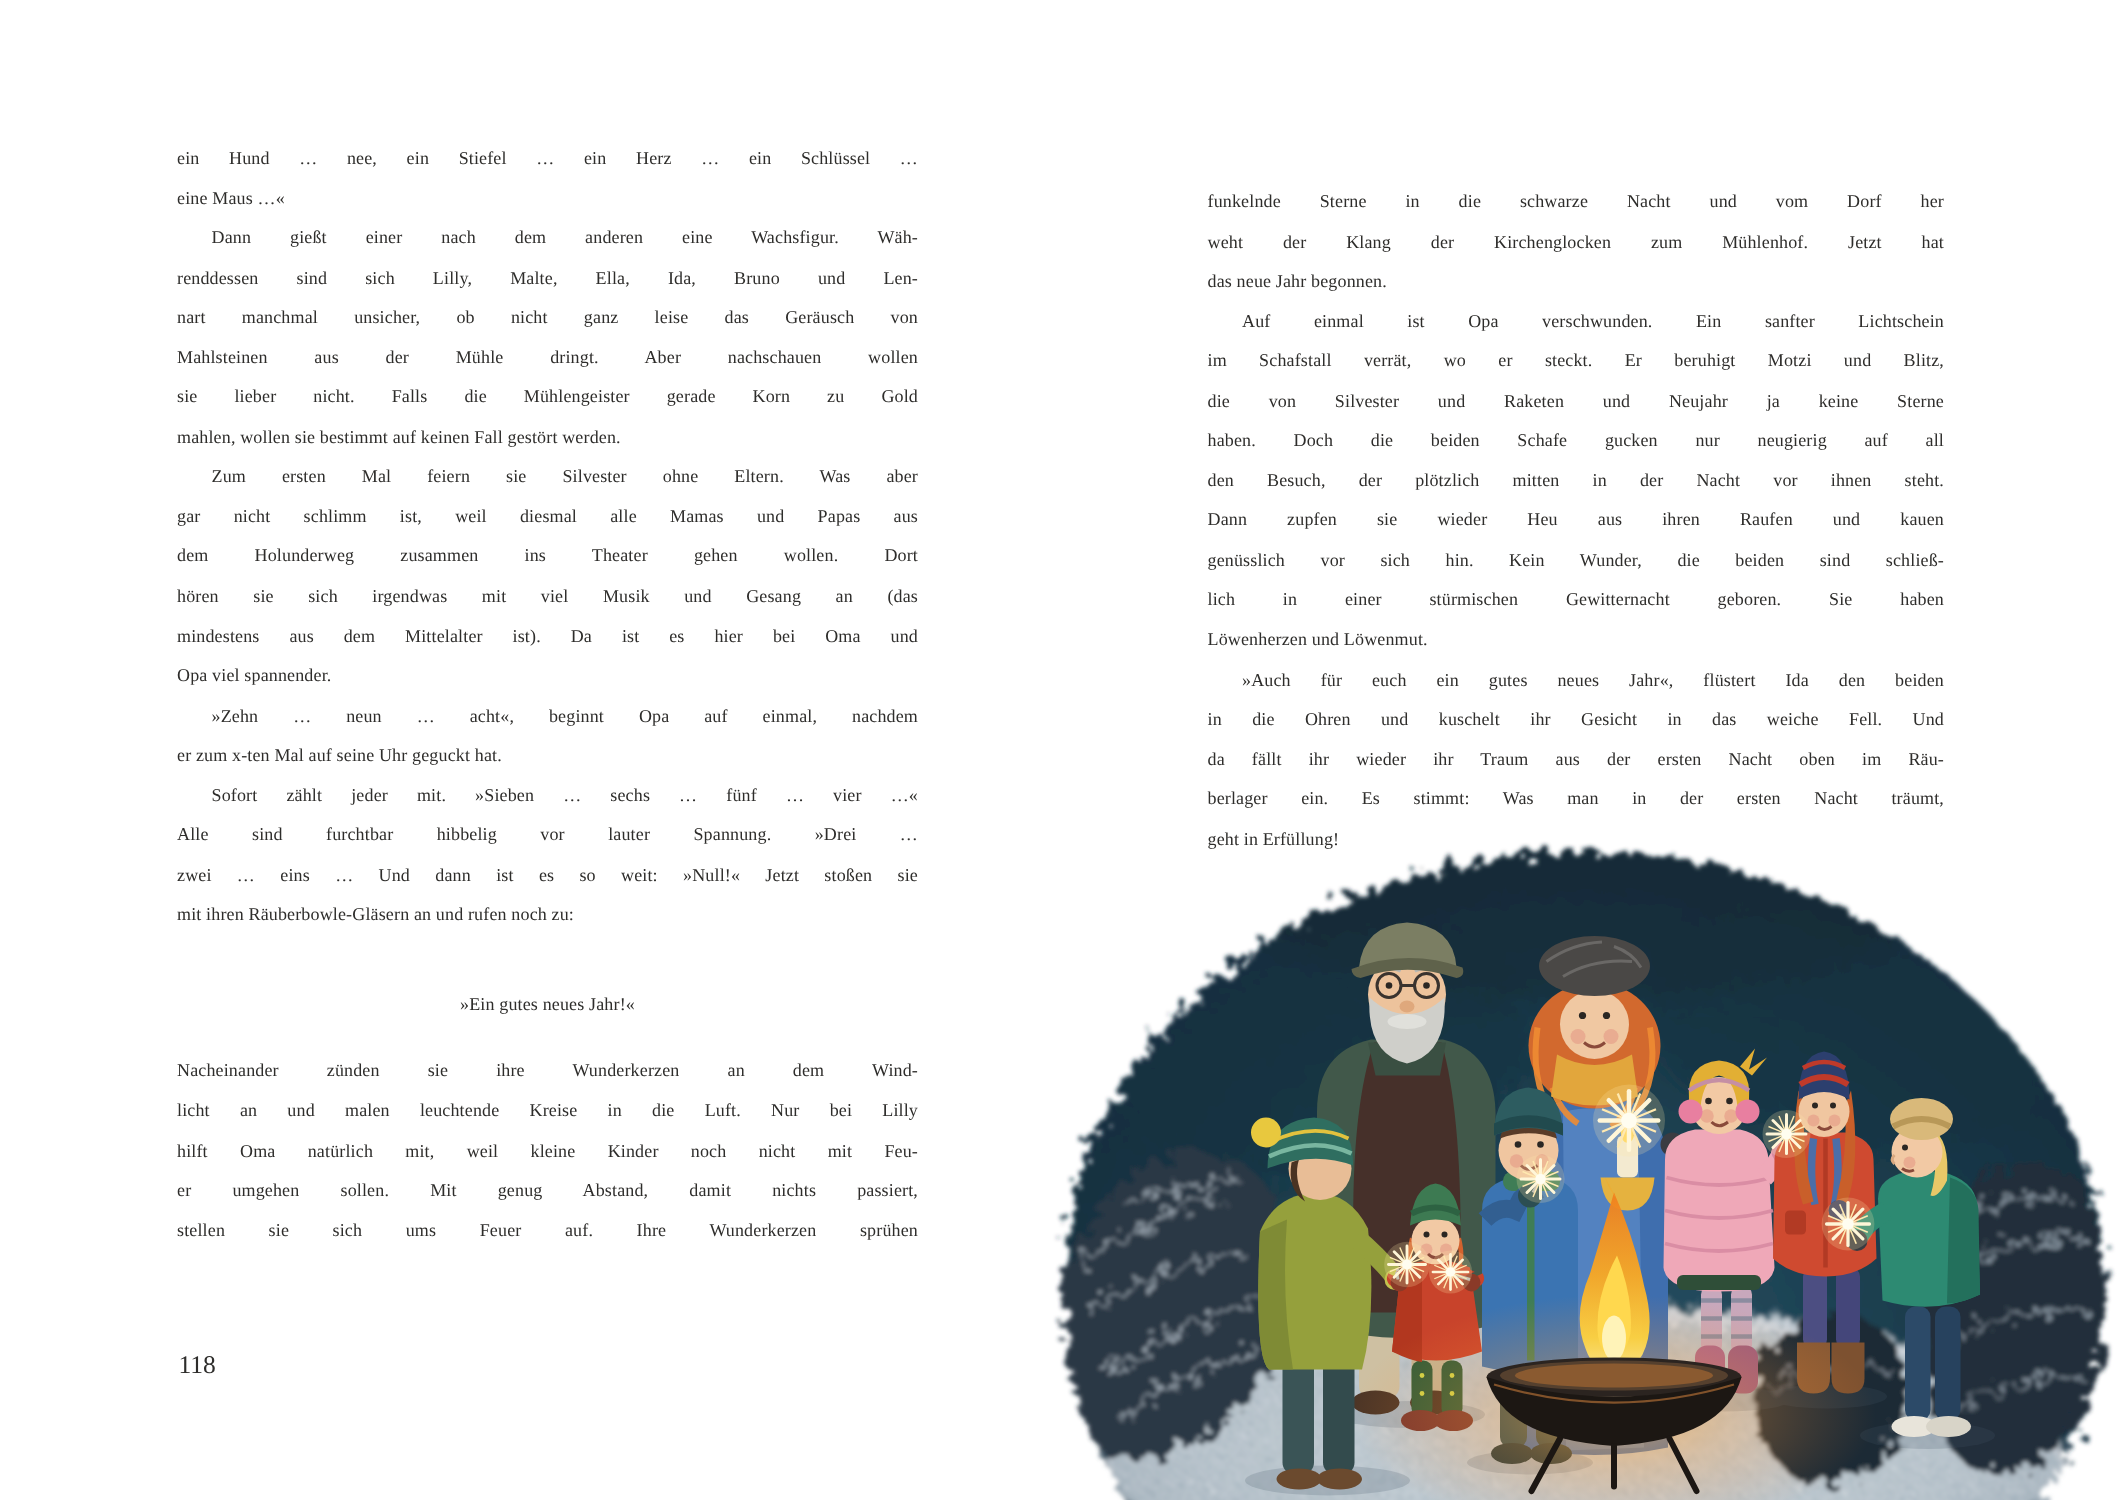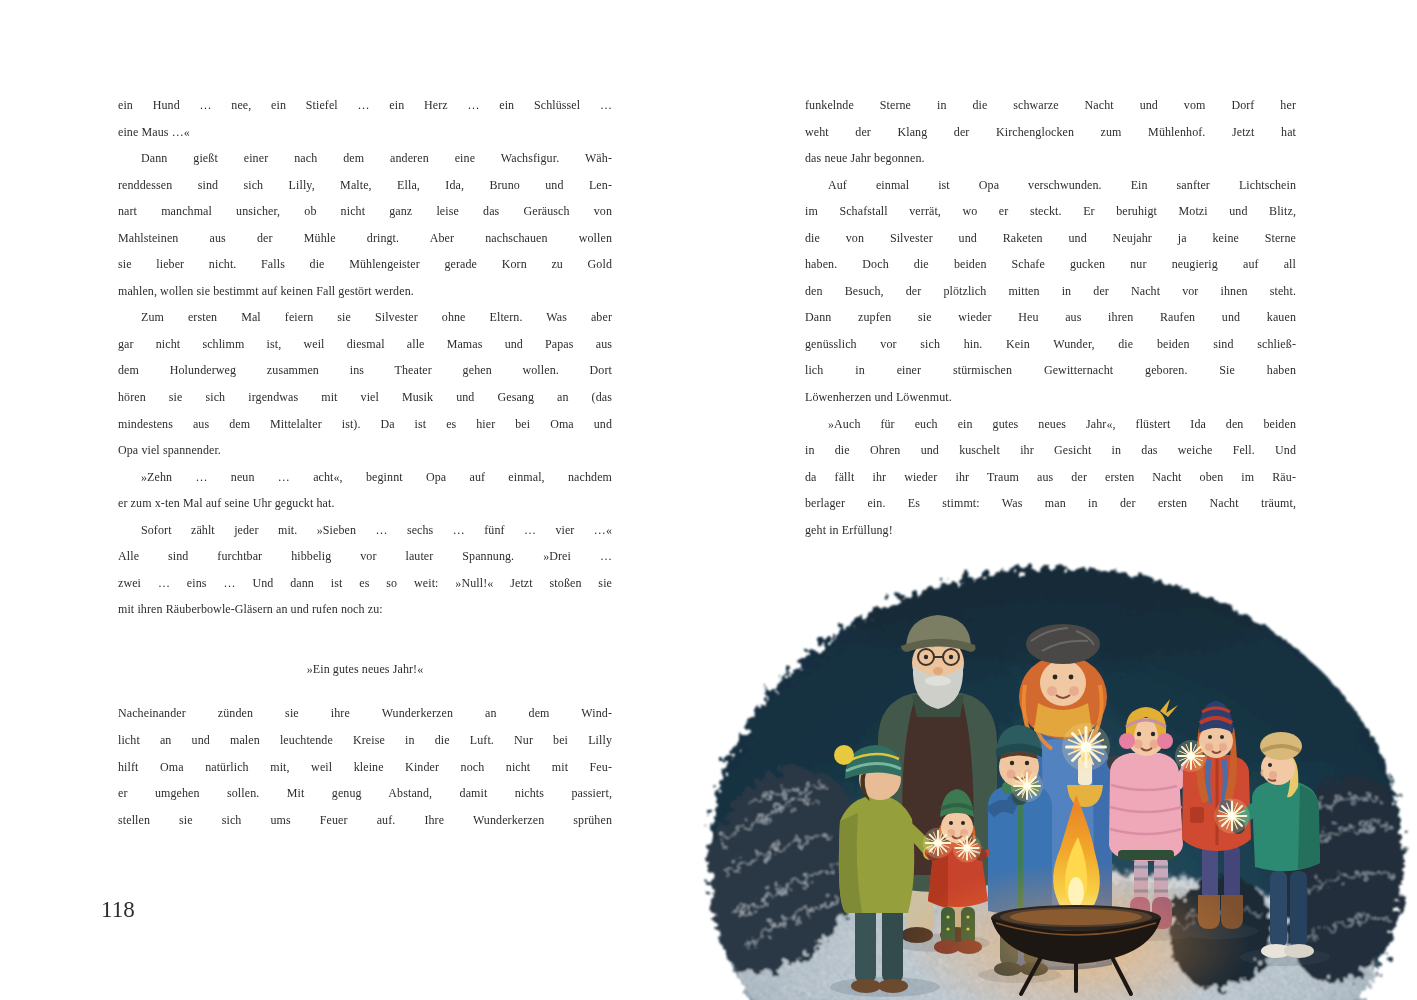--- a/index.html
+++ b/index.html
@@ -8,34 +8,34 @@
     background:#ffffff;
     font-family:"Liberation Serif","DejaVu Serif",serif;
     color:#2e2d2b;
   }
   .text-col{
     position:absolute;top:92px;width:494px;
     font-size:12px;line-height:26.55px;
     letter-spacing:0.1px;
   }
   #left-col{left:118px;}
-  #right-col{left:805px;width:491px;}
+  #right-col{left:805px;width:491px;margin-top:29px;}
   .line{
     text-align:justify;text-align-last:justify;
     max-height:26.55px;overflow:hidden;white-space:normal;
   }
   .line.last{text-align-last:left;}
   .line.jlast{text-align-last:justify;}
   .line.indent{text-indent:23px;}
   .para.center{
     text-align:center;margin:33px 0 18px 0;
   }
   #page-number{
-    position:absolute;left:101px;top:899px;
-    font-size:23px;line-height:22px;
+    position:absolute;left:119px;top:899px;
+    font-size:17px;line-height:22px;
   }
   #illustration{
     position:absolute;left:690px;top:545px;width:727px;height:455px;
   }
 </style>
 </head>
 <body>
 
 <div id="left-col" class="text-col">
     <div class="para">

